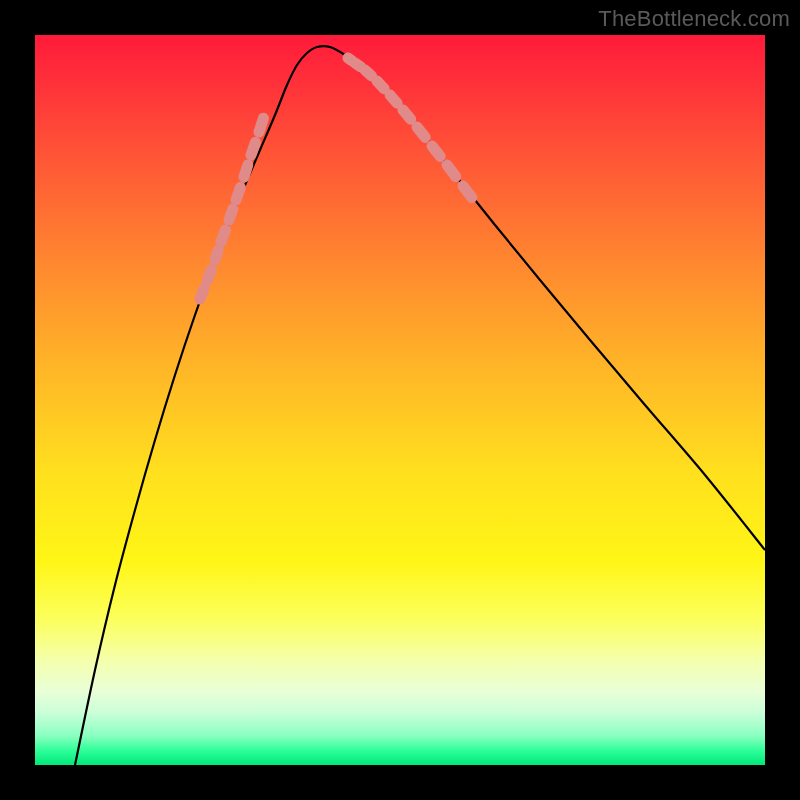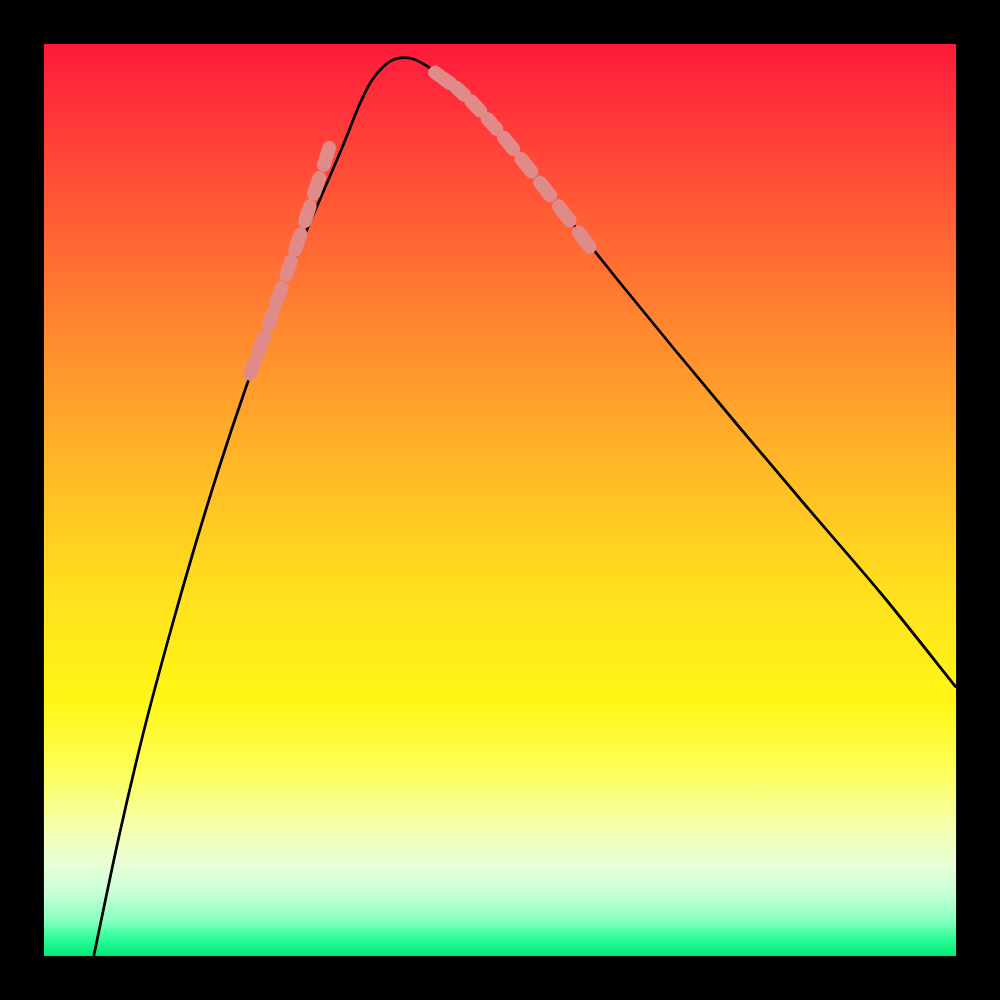--- a/index.html
+++ b/index.html
@@ -60,20 +60,21 @@
     position: absolute;
     top: 0; left: 0;
     width: 730px;
     height: 730px;
   }
 </style>
 </head>
 <body>
 
 <div class="frame">
+  <div class="watermark">TheBottleneck.com</div>
   <div class="plot">
     <div class="gradient"></div>
     <svg class="curve" viewBox="0 0 730 730" preserveAspectRatio="none">
       <path id="main-curve" fill="none" stroke="#000000" stroke-width="2.2" d="M 40 730 C 43.333333333333336 714.1666666666666, 53.333333333333336 665, 60 635 C 66.66666666666667 605, 73.33333333333333 576.6666666666666, 80 550 C 86.66666666666667 523.3333333333334, 93.33333333333333 499.1666666666667, 100 475 C 106.66666666666667 450.8333333333333, 113.33333333333333 427.5, 120 405 C 126.66666666666667 382.5, 133.33333333333334 360.8333333333333, 140 340 C 146.66666666666666 319.1666666666667, 153.33333333333334 299.1666666666667, 160 280 C 166.66666666666666 260.8333333333333, 174.16666666666666 240.83333333333334, 180 225 C 185.83333333333334 209.16666666666666, 190 197.5, 195 185 C 200 172.5, 205 161.66666666666666, 210 150 C 215 138.33333333333334, 220 126.66666666666667, 225 115 C 230 103.33333333333333, 235.5 90.83333333333333, 240 80 C 244.5 69.16666666666667, 248.33333333333334 58.333333333333336, 252 50 C 255.66666666666666 41.666666666666664, 258.6666666666667 35.333333333333336, 262 30 C 265.3333333333333 24.666666666666668, 268.6666666666667 21, 272 18 C 275.3333333333333 15, 278.1666666666667 13, 282 12 C 285.8333333333333 11, 290.3333333333333 10.666666666666666, 295 12 C 299.6666666666667 13.333333333333334, 304.1666666666667 16.166666666666668, 310 20 C 315.8333333333333 23.833333333333332, 322.5 28.333333333333332, 330 35 C 337.5 41.666666666666664, 345.8333333333333 50, 355 60 C 364.1666666666667 70, 374.1666666666667 81.66666666666667, 385 95 C 395.8333333333333 108.33333333333333, 407.5 124.16666666666667, 420 140 C 432.5 155.83333333333334, 445.8333333333333 172.5, 460 190 C 474.1666666666667 207.5, 489.1666666666667 225.83333333333334, 505 245 C 520.8333333333334 264.1666666666667, 537.5 284.1666666666667, 555 305 C 572.5 325.8333333333333, 590.8333333333334 347.5, 610 370 C 629.1666666666666 392.5, 650 415.8333333333333, 670 440 C 690 464.1666666666667, 720 502.5, 730 515"></path>
       <g id="dash-left">
           <line x1="165" y1="264" x2="168.85" y2="254.10000000000002" stroke="#e08a8a" stroke-width="11" stroke-linecap="round"></line>
           <line x1="172" y1="246" x2="176.4" y2="234.45" stroke="#e08a8a" stroke-width="11" stroke-linecap="round"></line>
           <line x1="180" y1="225" x2="183.3" y2="215.10000000000002" stroke="#e08a8a" stroke-width="11" stroke-linecap="round"></line>
           <line x1="186" y1="207" x2="190.4" y2="194.89999999999998" stroke="#e08a8a" stroke-width="11" stroke-linecap="round"></line>
           <line x1="194" y1="185" x2="197.85" y2="174" stroke="#e08a8a" stroke-width="11" stroke-linecap="round"></line>

